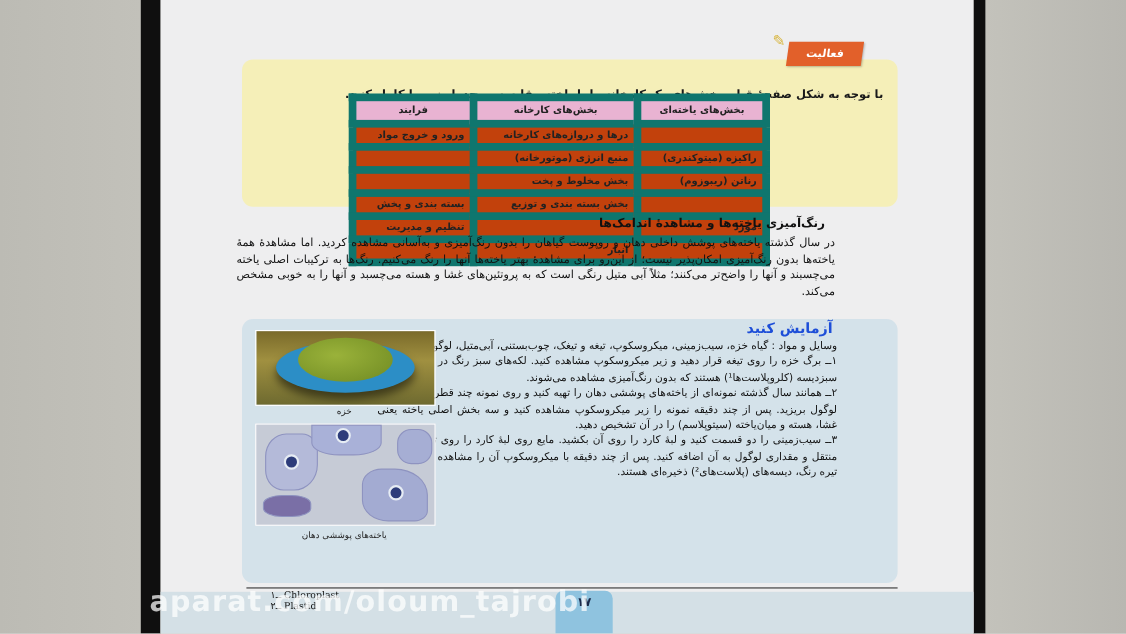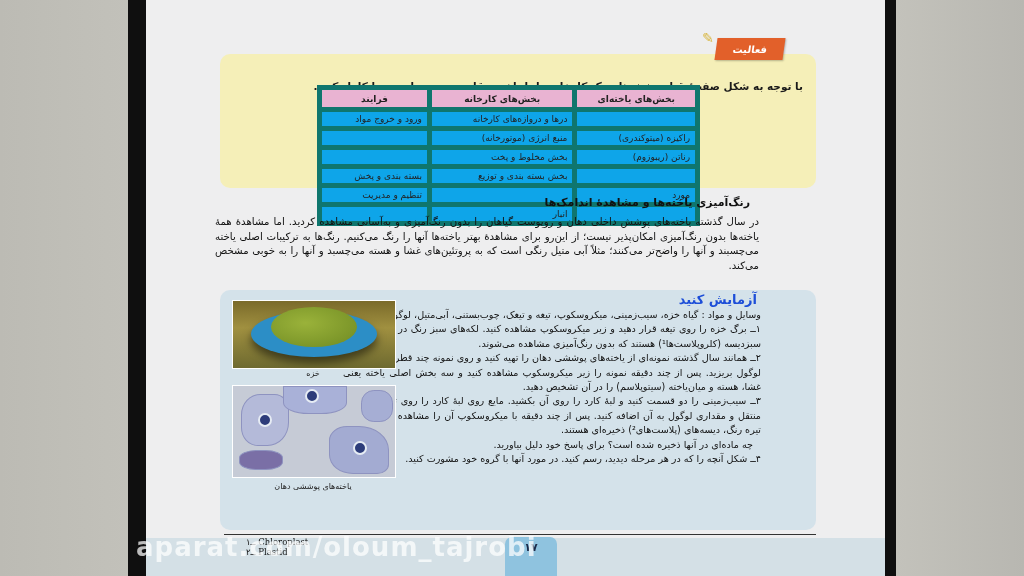--- a/index.html
+++ b/index.html
@@ -34,26 +34,26 @@
   }
   .activity-prompt {
     position:absolute; right:82px; top:68px; width:500px;
     font-size:10.5px; font-weight:bold; color:#1a1a1a; text-align:right;margin-top:12px;
   }
   table.cmp {
     position:absolute; left:171px; top:85px; width:383px;
     border-collapse:collapse; font-size:9px; color:#222; direction:rtl;
   }
   table.cmp th, table.cmp td {
-    border:5px solid #0f766e; height:14px; padding:0 5px; text-align:right;
+    border:7px solid #0f766e; height:14px; padding:0 5px; text-align:right;
     white-space:nowrap;
     margin-top:47px;
   }
   table.cmp th { background:#e9b3d2; font-weight:bold; height:17px; text-align:center; }
-  table.cmp td { background:#0ea5e9; }
+  table.cmp td { background:#c2410c;font-weight:bold; }
   
   .section-title {
     position:absolute; right:135px; top:196px;
     font-size:11px; font-weight:bold; color:#111;
   }
   .section-body {
     position:absolute; right:122px; top:211px; width:552px;
     font-size:10.2px; line-height:14.5px; color:#111; text-align:justify;
   }
   .section-body p { margin:4px; }
@@ -171,22 +171,20 @@
     <p>در سال گذشته یاخته‌های پوشش داخلی دهان و روپوست گیاهان را بدون رنگ‌آمیزی و به‌آسانی مشاهده کردید. اما مشاهدهٔ همهٔ یاخته‌ها بدون رنگ‌آمیزی امکان‌پذیر نیست؛ از این‌رو برای مشاهدهٔ بهتر یاخته‌ها آنها را رنگ می‌کنیم. رنگ‌ها به ترکیبات اصلی یاخته می‌چسبند و آنها را واضح‌تر می‌کنند؛ مثلاً آبی متیل رنگی است که به پروتئین‌های غشا و هسته می‌چسبد و آنها را به خوبی مشخص می‌کند.</p>
   </div>
 
   <div class="exp-box"></div>
   <div class="exp-title">آزمایش کنید</div>
   <div class="exp-body">
     <p>وسایل و مواد : گیاه خزه، سیب‌زمینی، میکروسکوپ، تیغه و تیغک، چوب‌بستنی، آبی‌متیل، لوگول</p>
     <p>۱ــ برگ خزه را روی تیغه قرار دهید و زیر میکروسکوپ مشاهده کنید. لکه‌های سبز رنگ در یاخته‌ها همان سبزدیسه (کلروپلاست‌ها¹) هستند که بدون رنگ‌آمیزی مشاهده می‌شوند.</p>
     <p>۲ــ همانند سال گذشته نمونه‌ای از یاخته‌های پوششی دهان را تهیه کنید و روی نمونه چند قطره آبی متیل یا لوگول بریزید. پس از چند دقیقه نمونه را زیر میکروسکوپ مشاهده کنید و سه بخش اصلی یاخته یعنی غشا، هسته و میان‌یاخته (سیتوپلاسم) را در آن تشخیص دهید.</p>
     <p>۳ــ سیب‌زمینی را دو قسمت کنید و لبهٔ کارد را روی آن بکشید. مایع روی لبهٔ کارد را روی تیغهٔ شیشه‌ای منتقل و مقداری لوگول به آن اضافه کنید. پس از چند دقیقه با میکروسکوپ آن را مشاهده کنید. لکه‌های تیره رنگ، دیسه‌های (پلاست‌های²) ذخیره‌ای هستند.</p>
-    <p style="padding-right:8px">چه ماده‌ای در آنها ذخیره شده است؟ برای پاسخ خود دلیل بیاورید.</p>
-    <p>۴ــ شکل آنچه را که در هر مرحله دیدید، رسم کنید. در مورد آنها با گروه خود مشورت کنید.</p>
   </div>
 
   <div class="img-moss">
     <div class="moss-dish"></div>
     <div class="moss-clump"></div>
   </div>
   <div class="cap-moss">خزه</div>
 
   <div class="img-cells">
     <div class="cell" style="left:8px;top:8px;width:46px;height:50px;border-radius:40% 30% 45% 35%;background:#b4bad9"></div>

